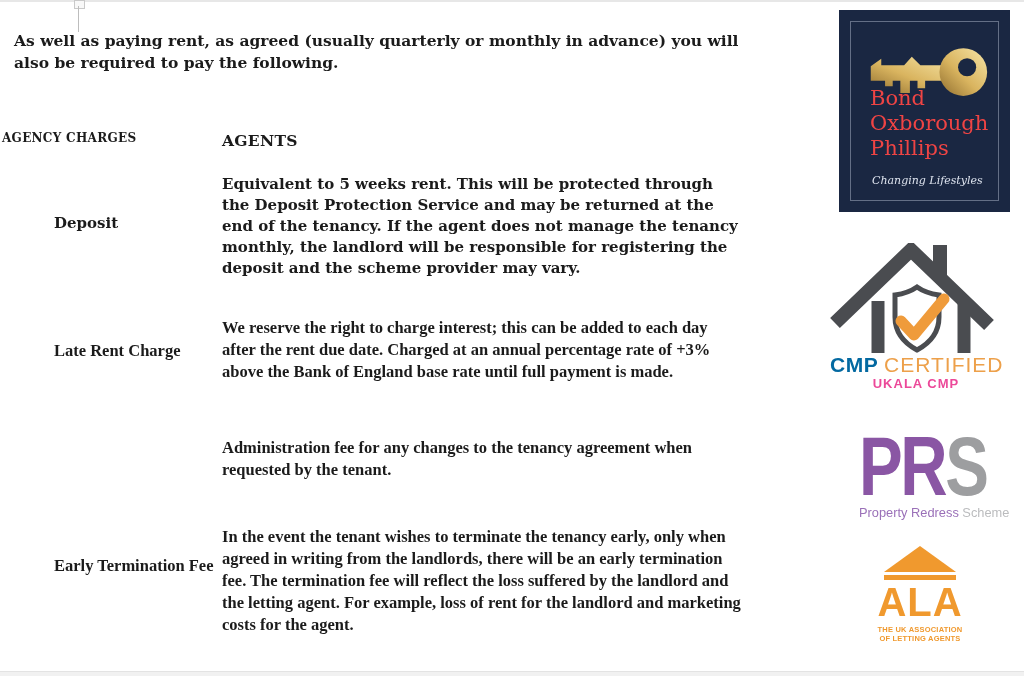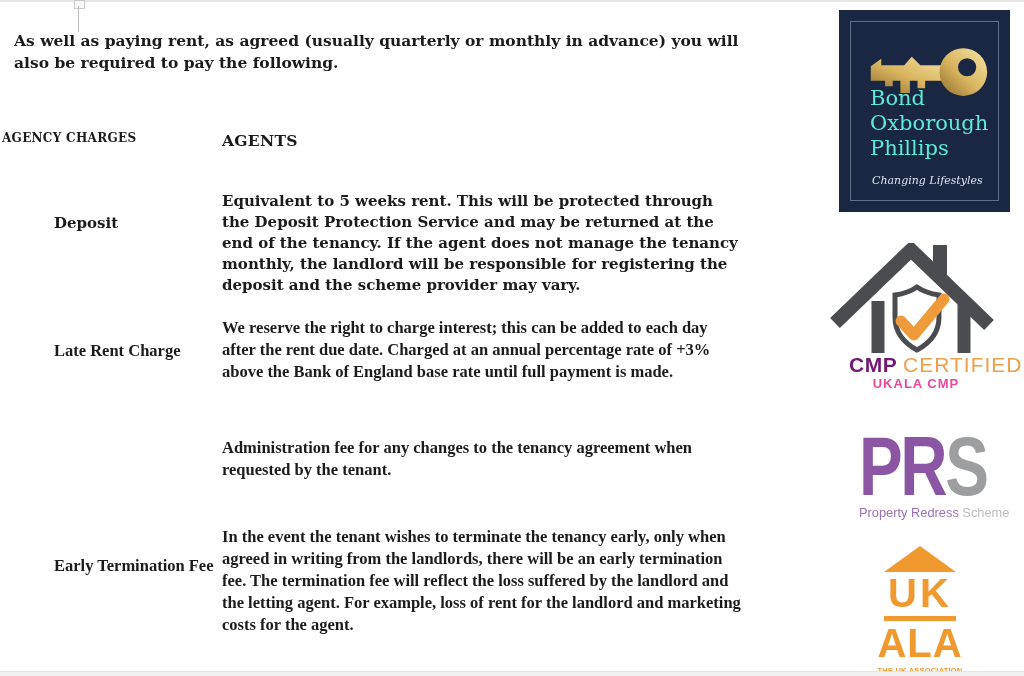--- a/index.html
+++ b/index.html
@@ -15,39 +15,39 @@
   
   .doc{position:absolute;left:0;top:0;width:800px;height:508px;}
   .intro{position:absolute;left:14px;top:30px;width:732px;font-size:15.5px;line-height:22px;font-weight:bold;}
   .hdr-term{position:absolute;left:2px;top:131px;font-size:12px;font-weight:bold;letter-spacing:.3px;}
   .hdr-def{position:absolute;left:222px;top:131px;font-size:15.5px;font-weight:bold;letter-spacing:.3px;}
   .term{position:absolute;left:14px;font-weight:bold;margin-left:40px;}
   .def{position:absolute;left:222px;width:520px;font-weight:bold;}
   .serif1{font-family:"DejaVu Serif",serif;font-size:15px;line-height:21px;}
   .serif2{font-family:"Liberation Serif",serif;font-size:16.5px;line-height:22px;}
   .t-row1{top:213px;}
-  .d-row1{top:191px;}
+  .d-row1{top:174px;}
   .t-row2{top:340px;}
   .d-row2{top:317px;}
   .t-row3{top:447px;line-height:26px;}
   .d-row3{top:437px;}
   .t-row4{top:555px;}
   .d-row4{top:526px;}
 
   
   .bond{position:absolute;left:839px;top:10px;width:171px;height:202px;background:#1a2742;}
   .bond-inner{position:absolute;left:11px;top:11px;right:11px;bottom:11px;border:1px solid rgba(190,200,218,.45);}
   .bond-key{position:absolute;left:27px;top:36px;width:124px;height:54px;}
-  .bond-text{position:absolute;left:31px;top:76px;color:#5eead4;font-family:"DejaVu Serif",serif;font-size:21px;line-height:25px;font-weight:normal;}
+  .bond-text{position:absolute;left:31px;top:76px;color:#ef4444;font-family:"DejaVu Serif",serif;font-size:21px;line-height:25px;font-weight:normal;}
   .bond-tag{position:absolute;left:33px;top:164px;color:#dde3ee;font-family:"DejaVu Serif",serif;font-style:italic;font-size:11px;}
 
   .cmp{position:absolute;left:830px;top:243px;width:172px;height:152px;text-align:center;}
   .cmp-art{display:block;margin:0 auto;}
   .cmp-line1{position:absolute;left:0;top:111px;width:172px;font-family:"Liberation Sans",sans-serif;font-size:21px;line-height:22px;white-space:nowrap;}
-  .cmp-cmp{color:#701a75;font-weight:bold;letter-spacing:.5px;margin-left:19px;}
+  .cmp-cmp{color:#0369a1;font-weight:bold;letter-spacing:.5px;}
   .cmp-cert{color:#eda04a;font-weight:normal;letter-spacing:1px;}
   .cmp-line2{position:absolute;left:0;top:133px;width:172px;color:#ec4899;font-family:"Liberation Sans",sans-serif;font-size:13px;font-weight:bold;letter-spacing:1px;}
 
   .prs{position:absolute;left:845px;top:433px;width:160px;margin-left:14px;}
   .prs-letters{font-family:"Liberation Sans",sans-serif;font-weight:bold;font-size:84px;line-height:66px;letter-spacing:-3px;transform:scaleX(.78);transform-origin:0 0;white-space:nowrap;}
   .prs-pr{color:#8a56a4;}
   .prs-s{color:#9d9ea0;}
   .prs-caption{margin-top:6px;font-family:"Liberation Sans",sans-serif;font-size:13.5px;white-space:nowrap;transform:scaleX(.95);transform-origin:0 0;}
   .prs-cap-purple{color:#9a70b8;}
   .prs-cap-gray{color:#bbbcbe;}
@@ -125,21 +125,20 @@
   <div class="prs-letters">
     <span class="prs-pr">PR</span><span class="prs-s">S</span>
   </div>
   <div class="prs-caption">
     <span class="prs-cap-purple">Property Redress</span><span class="prs-cap-gray"> Scheme</span>
   </div>
 </div>
 
 <div class="ukala">
   <div class="ukala-roof"></div>
-  <div class="ukala-uk">UK</div>
   <div class="ukala-rule"></div>
   <div class="ukala-ala">ALA</div>
   <div class="ukala-cap">
     <div>THE UK ASSOCIATION</div>
     <div>OF LETTING AGENTS</div>
   </div>
 </div>
 
 <div class="bottom-edge"></div>
 

